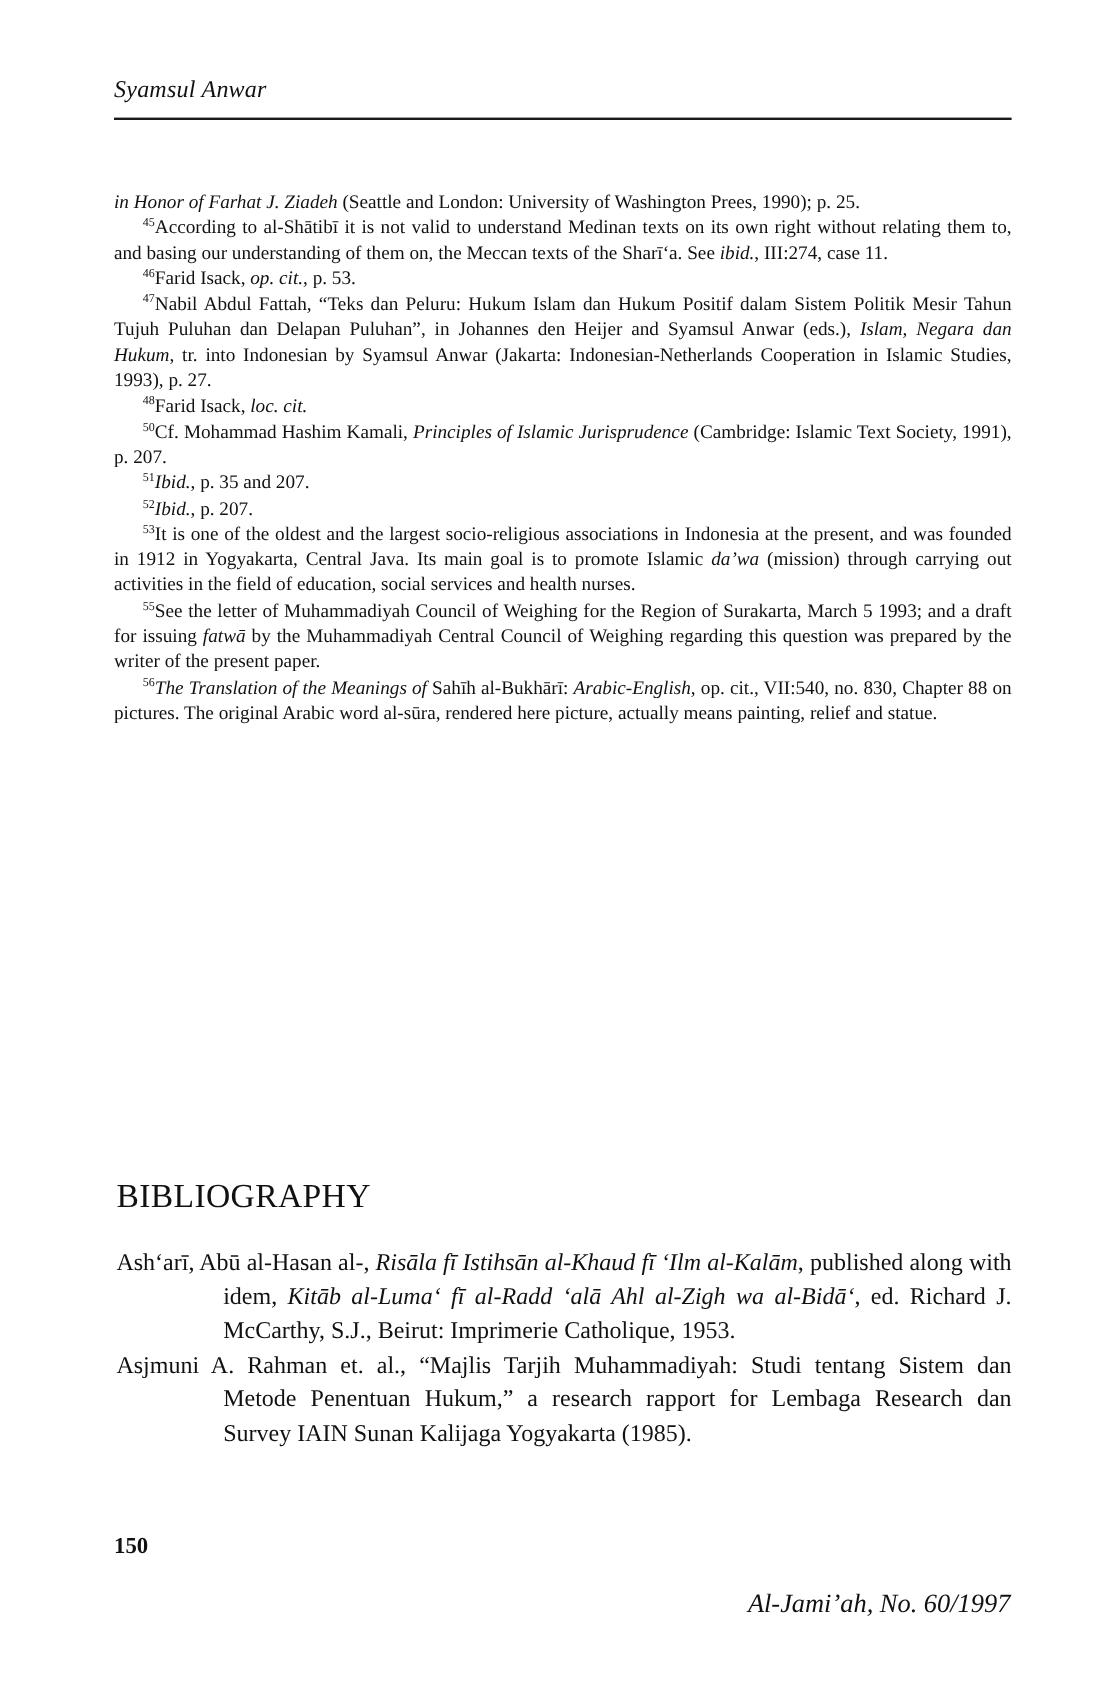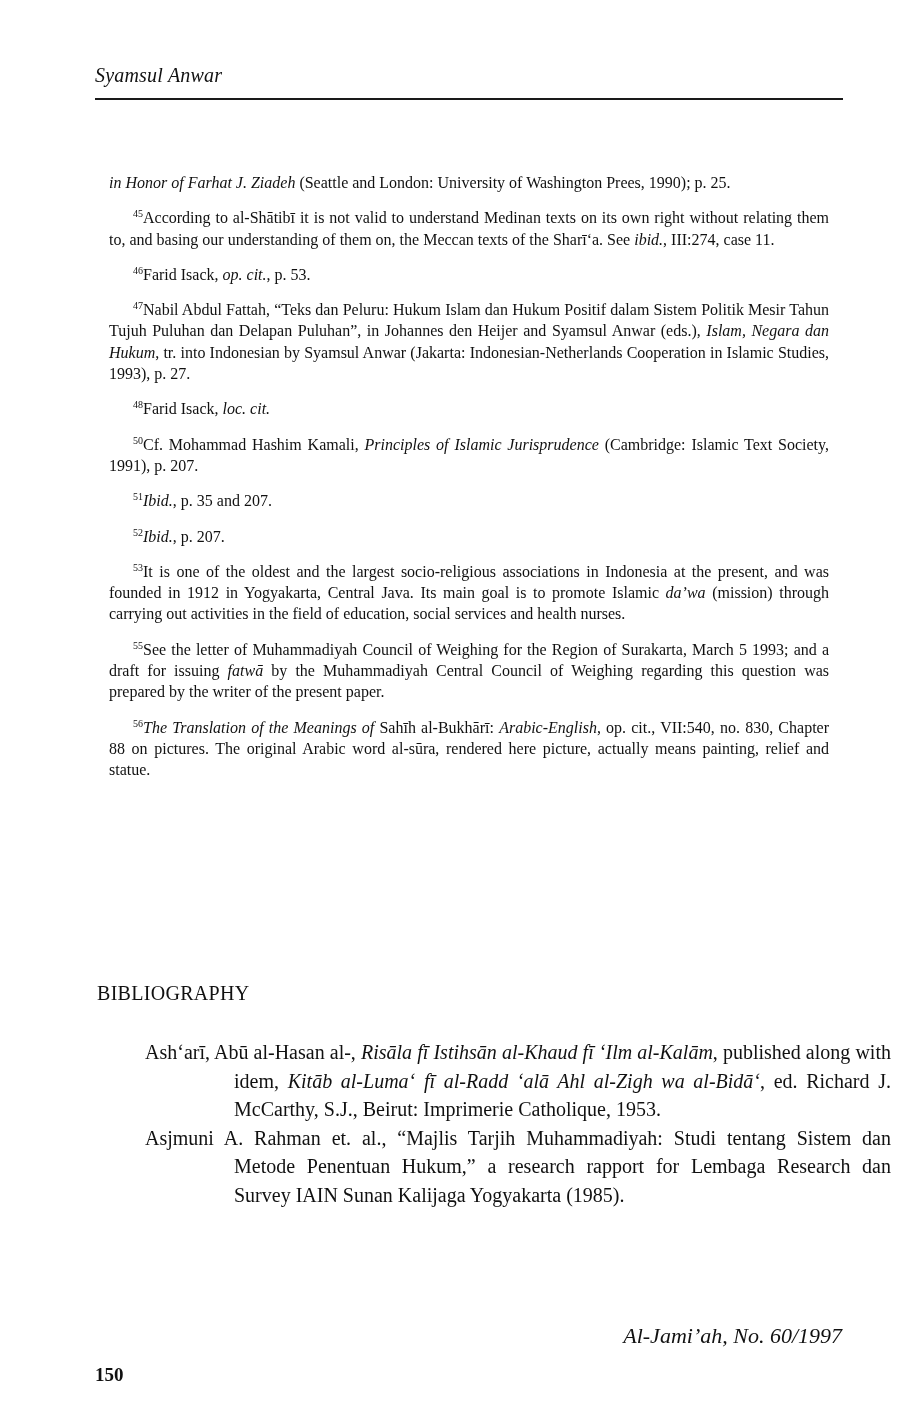--- a/index.html
+++ b/index.html
@@ -1,28 +1,28 @@
 <!DOCTYPE html>
 <html><head>
 <meta charset="utf-8">
 <style>
   html, body { margin:0; padding:0; background:#ffffff; }
   body { width:915px; height:1417px; position:relative; overflow:hidden; color:#111; font-family:"Liberation Serif", serif; }
   .header { position:absolute; left:95px; top:64px; width:748px; }
   .header-title { font-style:italic; font-size:20px; letter-spacing:0.2px; }
   .header-rule { position:absolute; left:95px; top:98px; width:748px; height:2px; background:#1a1a1a; }
   .notes { position:absolute; left:95px; top:158px; width:748px; font-size:16px; line-height:21.3px; text-align:justify; }
-  .note { margin:14px; }
+  .note { margin:0; }
   .note.indent { text-indent:24px; }
   .note sup { font-size:10px; vertical-align:6px; line-height:0; }
-  .bib-heading { position:absolute; left:97px; top:982px; font-size:20px; letter-spacing:0.3px; }
-  .bib { position:absolute; left:97px; top:1038px; width:746px; font-size:20px; line-height:28.6px;margin-left:48px; }
+  .bib-heading { position:absolute; left:97px; top:982px; font-size:28px; letter-spacing:0.3px; }
+  .bib { position:absolute; left:97px; top:1038px; width:746px; font-size:20px; line-height:28.6px; }
   .bib-entry { margin:0 0 0 0; padding-left:89px; text-indent:-89px; text-align:justify; }
   i { font-style:italic; }
-  .footer-page { position:absolute; left:95px; top:1364px; font-size:19px; font-weight:bold; }
+  .footer-page { position:absolute; left:95px; top:1278px; font-size:19px; font-weight:bold; }
   .footer-journal { position:absolute; right:73px; top:1323px; font-size:22px; font-style:italic; }
 </style>
 </head>
 <body>
 
 <div class="header">
   <span class="header-title">Syamsul Anwar</span>
 </div>
 <div class="header-rule"></div>
 

